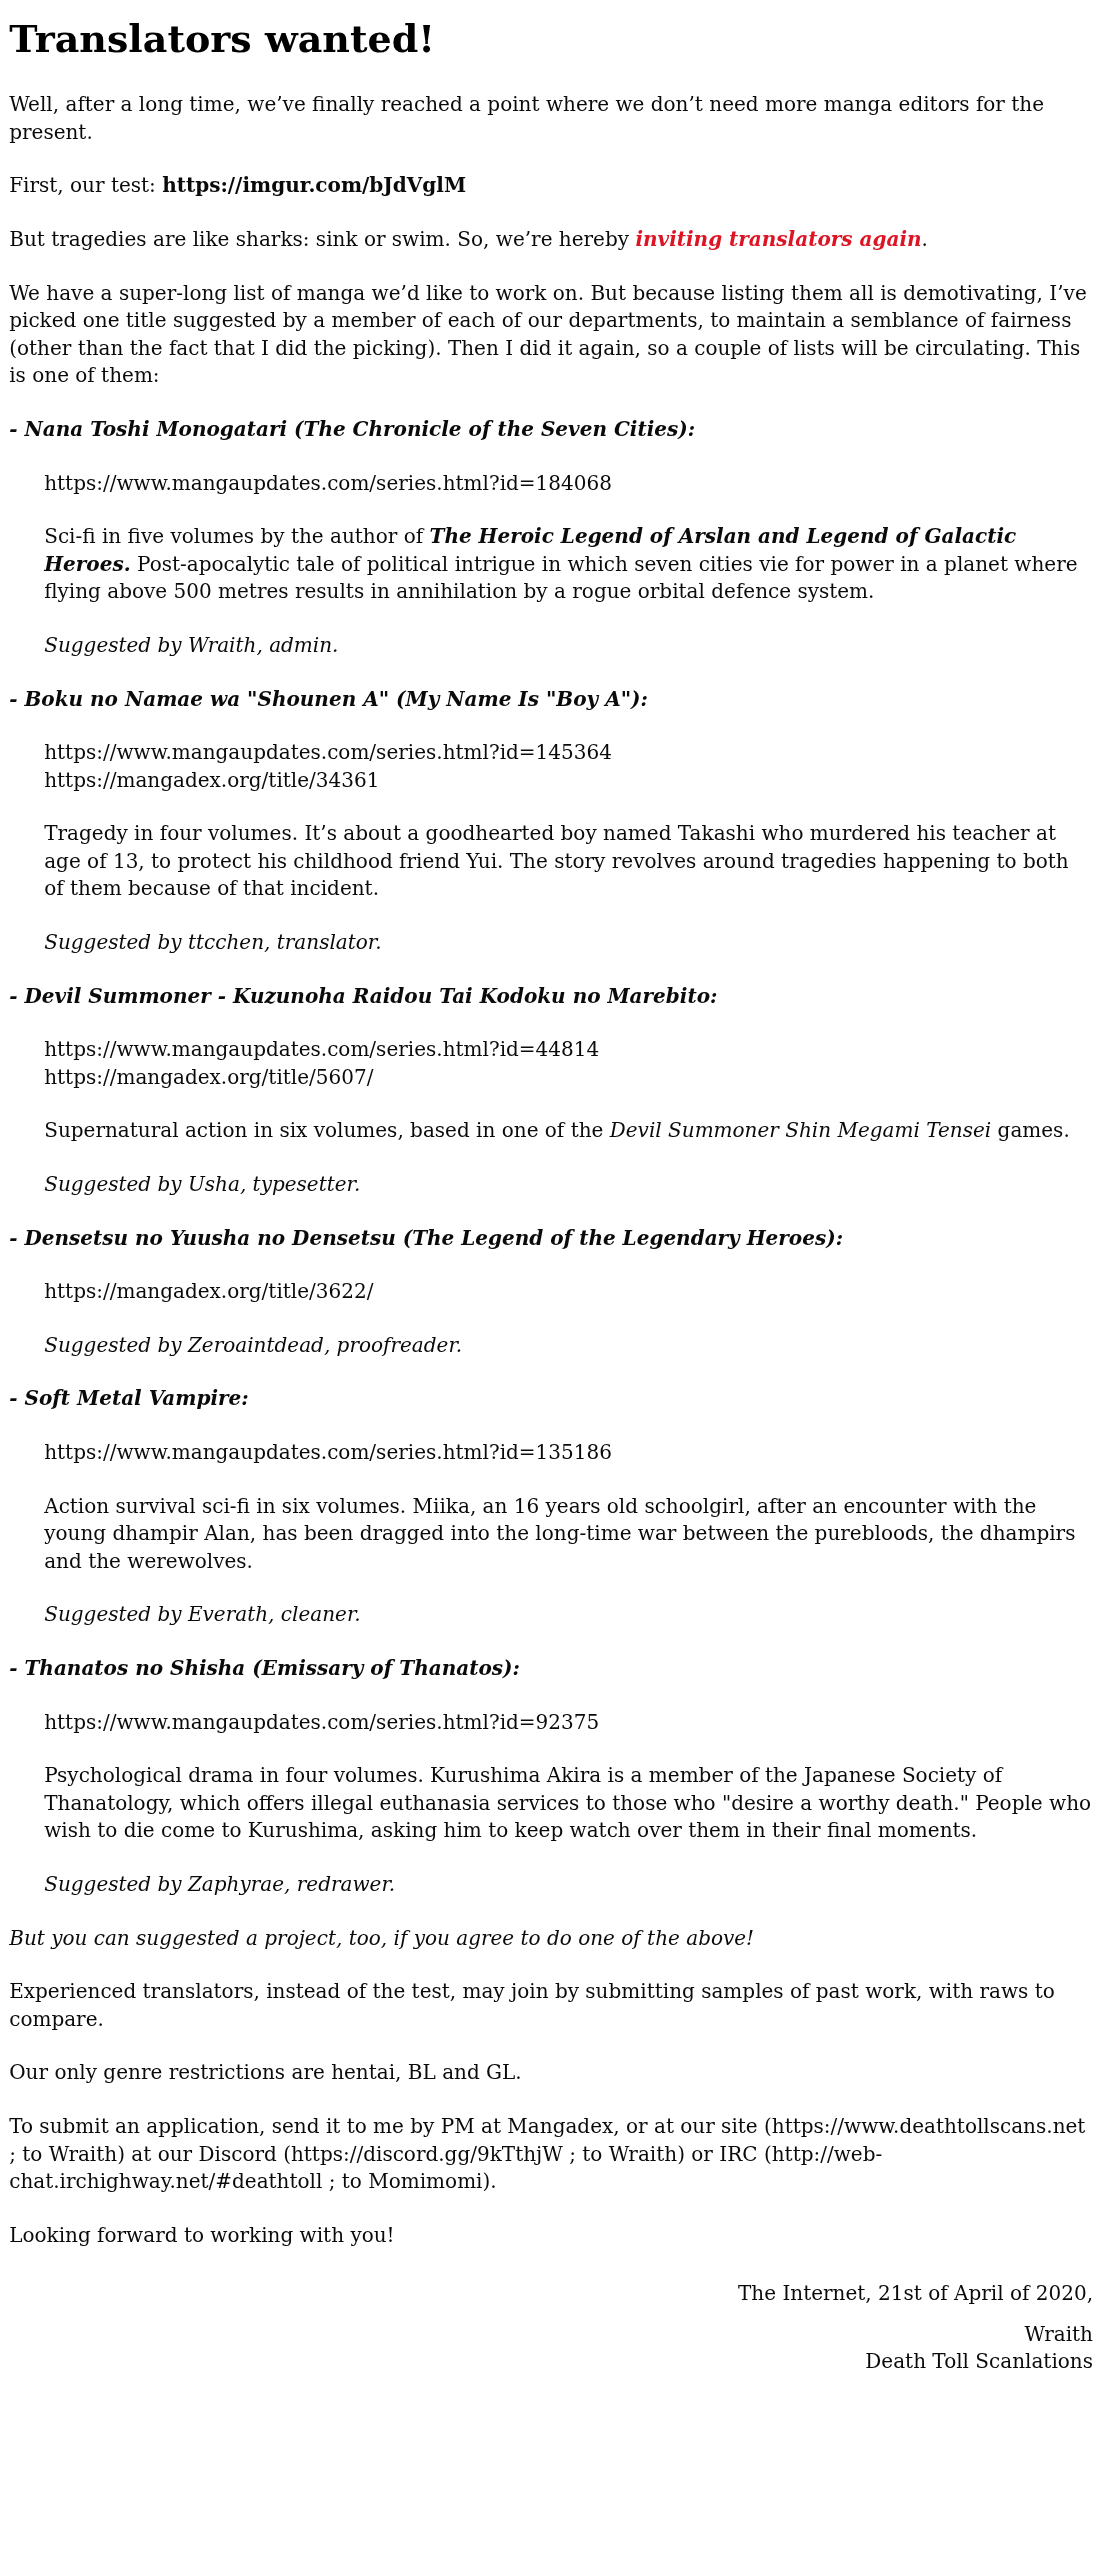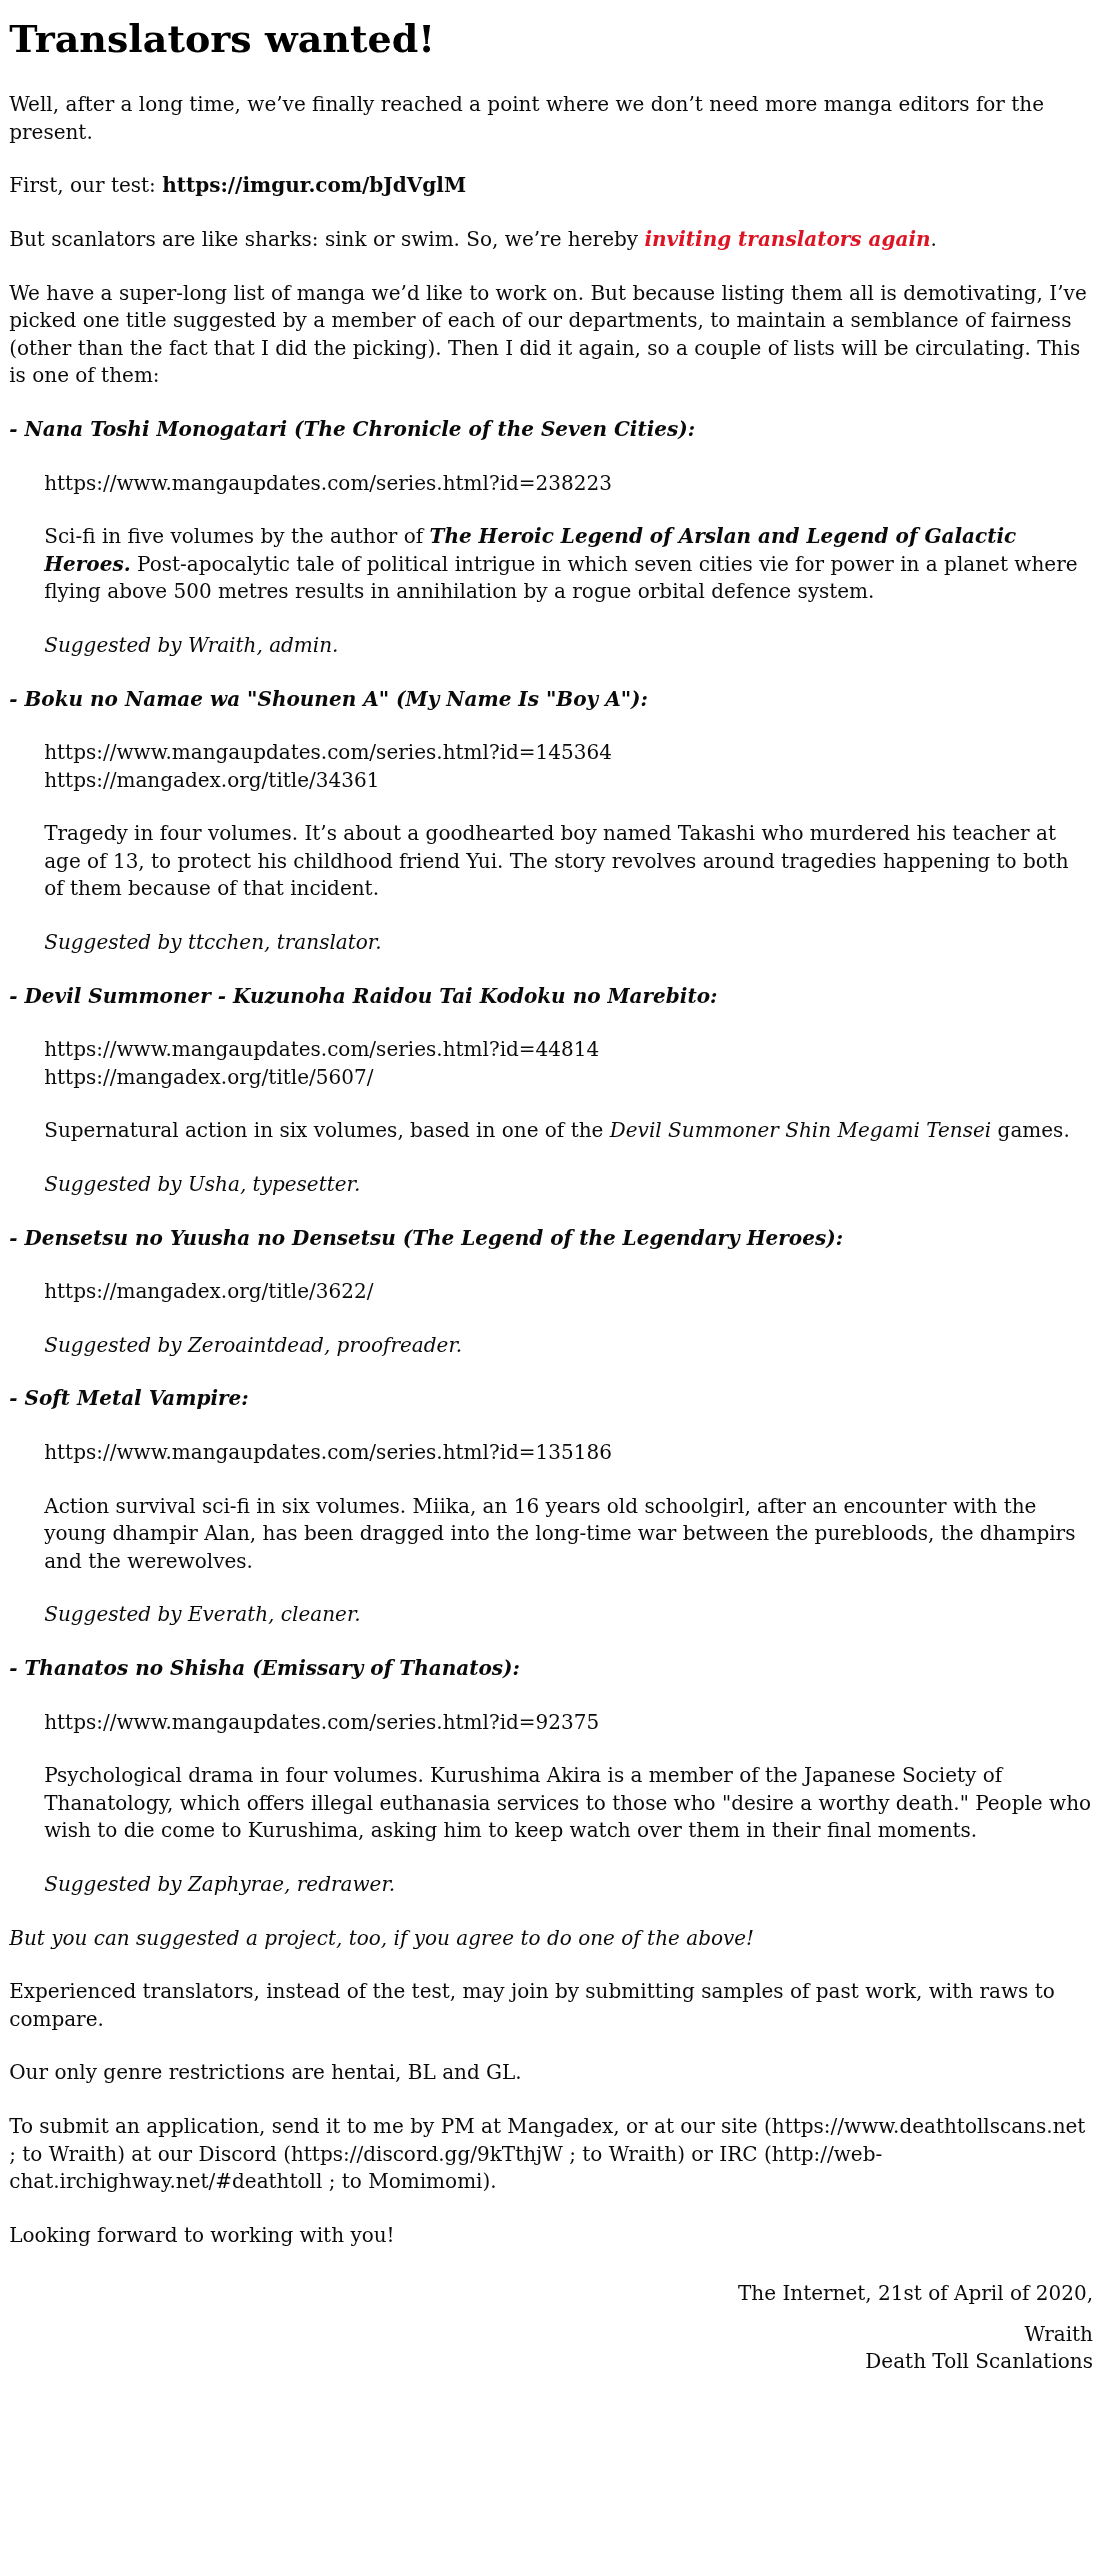--- a/index.html
+++ b/index.html
@@ -37,28 +37,28 @@
 <body>
 
 <div class="page">
 
   <h1 class="doc-title">Translators wanted!</h1>
 
   <p>Well, after a long time, we’ve finally reached a point where we don’t need more manga editors for the present.</p>
 
   <p><span>First, our test: </span><span class="b">https://imgur.com/bJdVglM</span></p>
 
-  <p><span>But scanlators are like sharks: sink or swim. So, we’re hereby </span><span class="hl">inviting translators again</span><span>.</span></p>
+  <p><span>But tragedies are like sharks: sink or swim. So, we’re hereby </span><span class="hl">inviting translators again</span><span>.</span></p>
 
   <p>We have a super-long list of manga we’d like to work on. But because listing them all is demotivat­ing, I’ve picked one title suggested by a member of each of our departments, to maintain a sem­blance of fairness (other than the fact that I did the picking). Then I did it again, so a couple of lists will be circulating. This is one of them:</p>
 
   <section class="entry">
     <p class="entry-title">- Nana Toshi Monogatari (The Chronicle of the Seven Cities):</p>
     <p class="indent">
-        <span class="url-line">https://www.mangaupdates.com/series.html?id=238223</span>
+        <span class="url-line">https://www.mangaupdates.com/series.html?id=184068</span>
       </p>
     <p class="indent"><span>Sci-fi in five volumes by the author of </span><span class="bi">The Heroic Legend of Arslan and Legend of Galactic Heroes.</span><span> Post-apocalytic tale of political intrigue in which seven cities vie for power in a planet where flying above 500 metres results in annihilation by a rogue orbital defence system.</span></p>
     <p class="indent suggested">Suggested by Wraith, admin.</p>
   </section>
 
   <section class="entry">
     <p class="entry-title">- Boku no Namae wa "Shounen A" (My Name Is "Boy A"):</p>
     <p class="indent">
         <span class="url-line">https://www.mangaupdates.com/series.html?id=145364</span>
         <span class="url-line">https://mangadex.org/title/34361</span>

